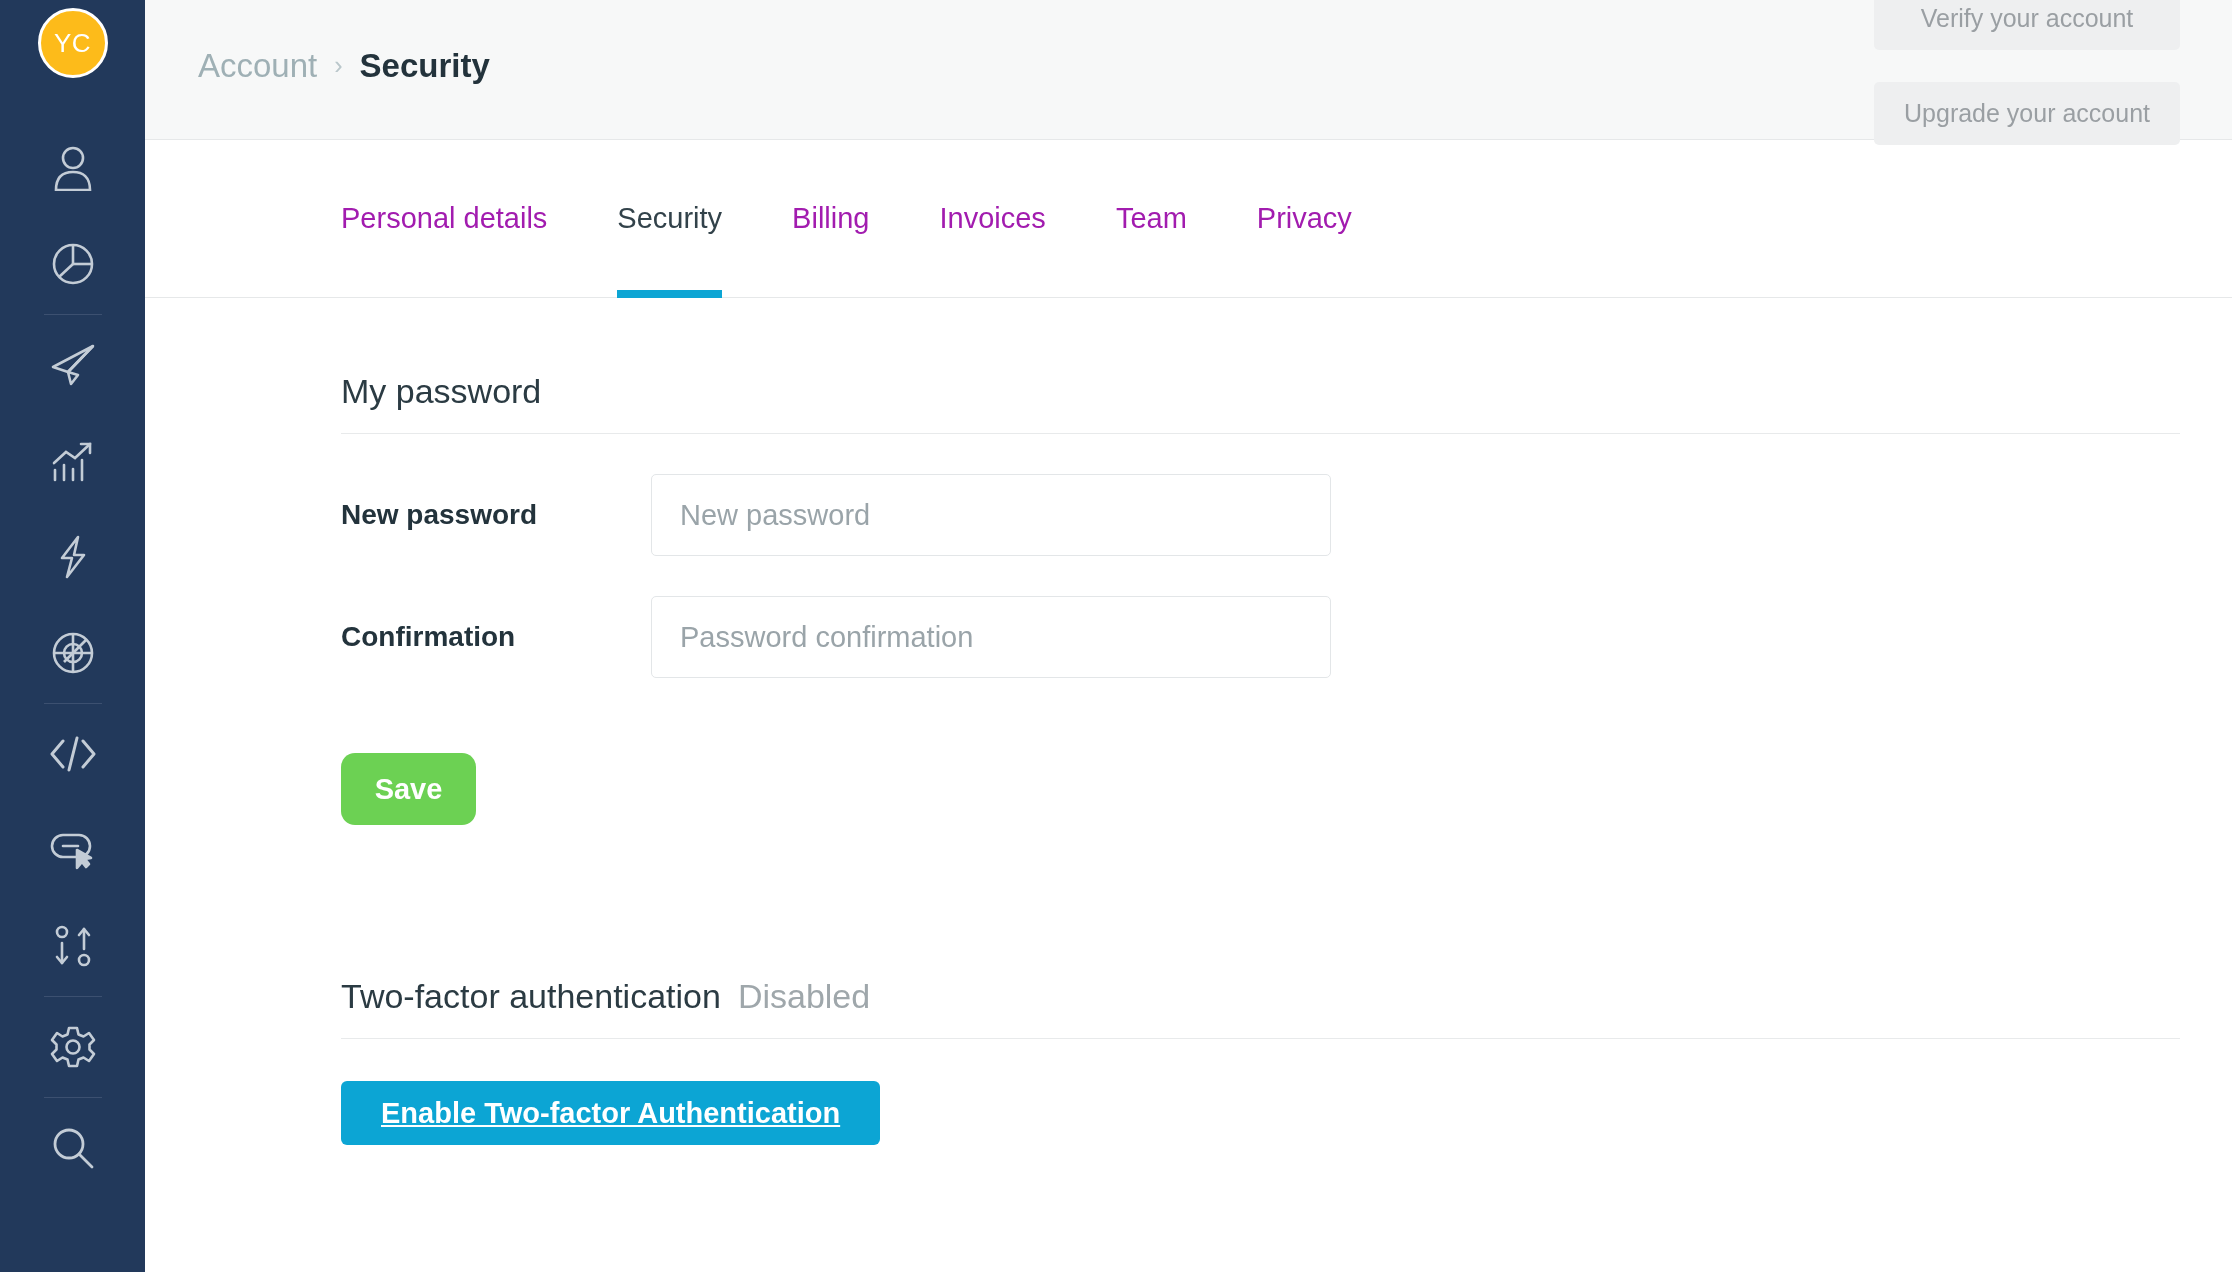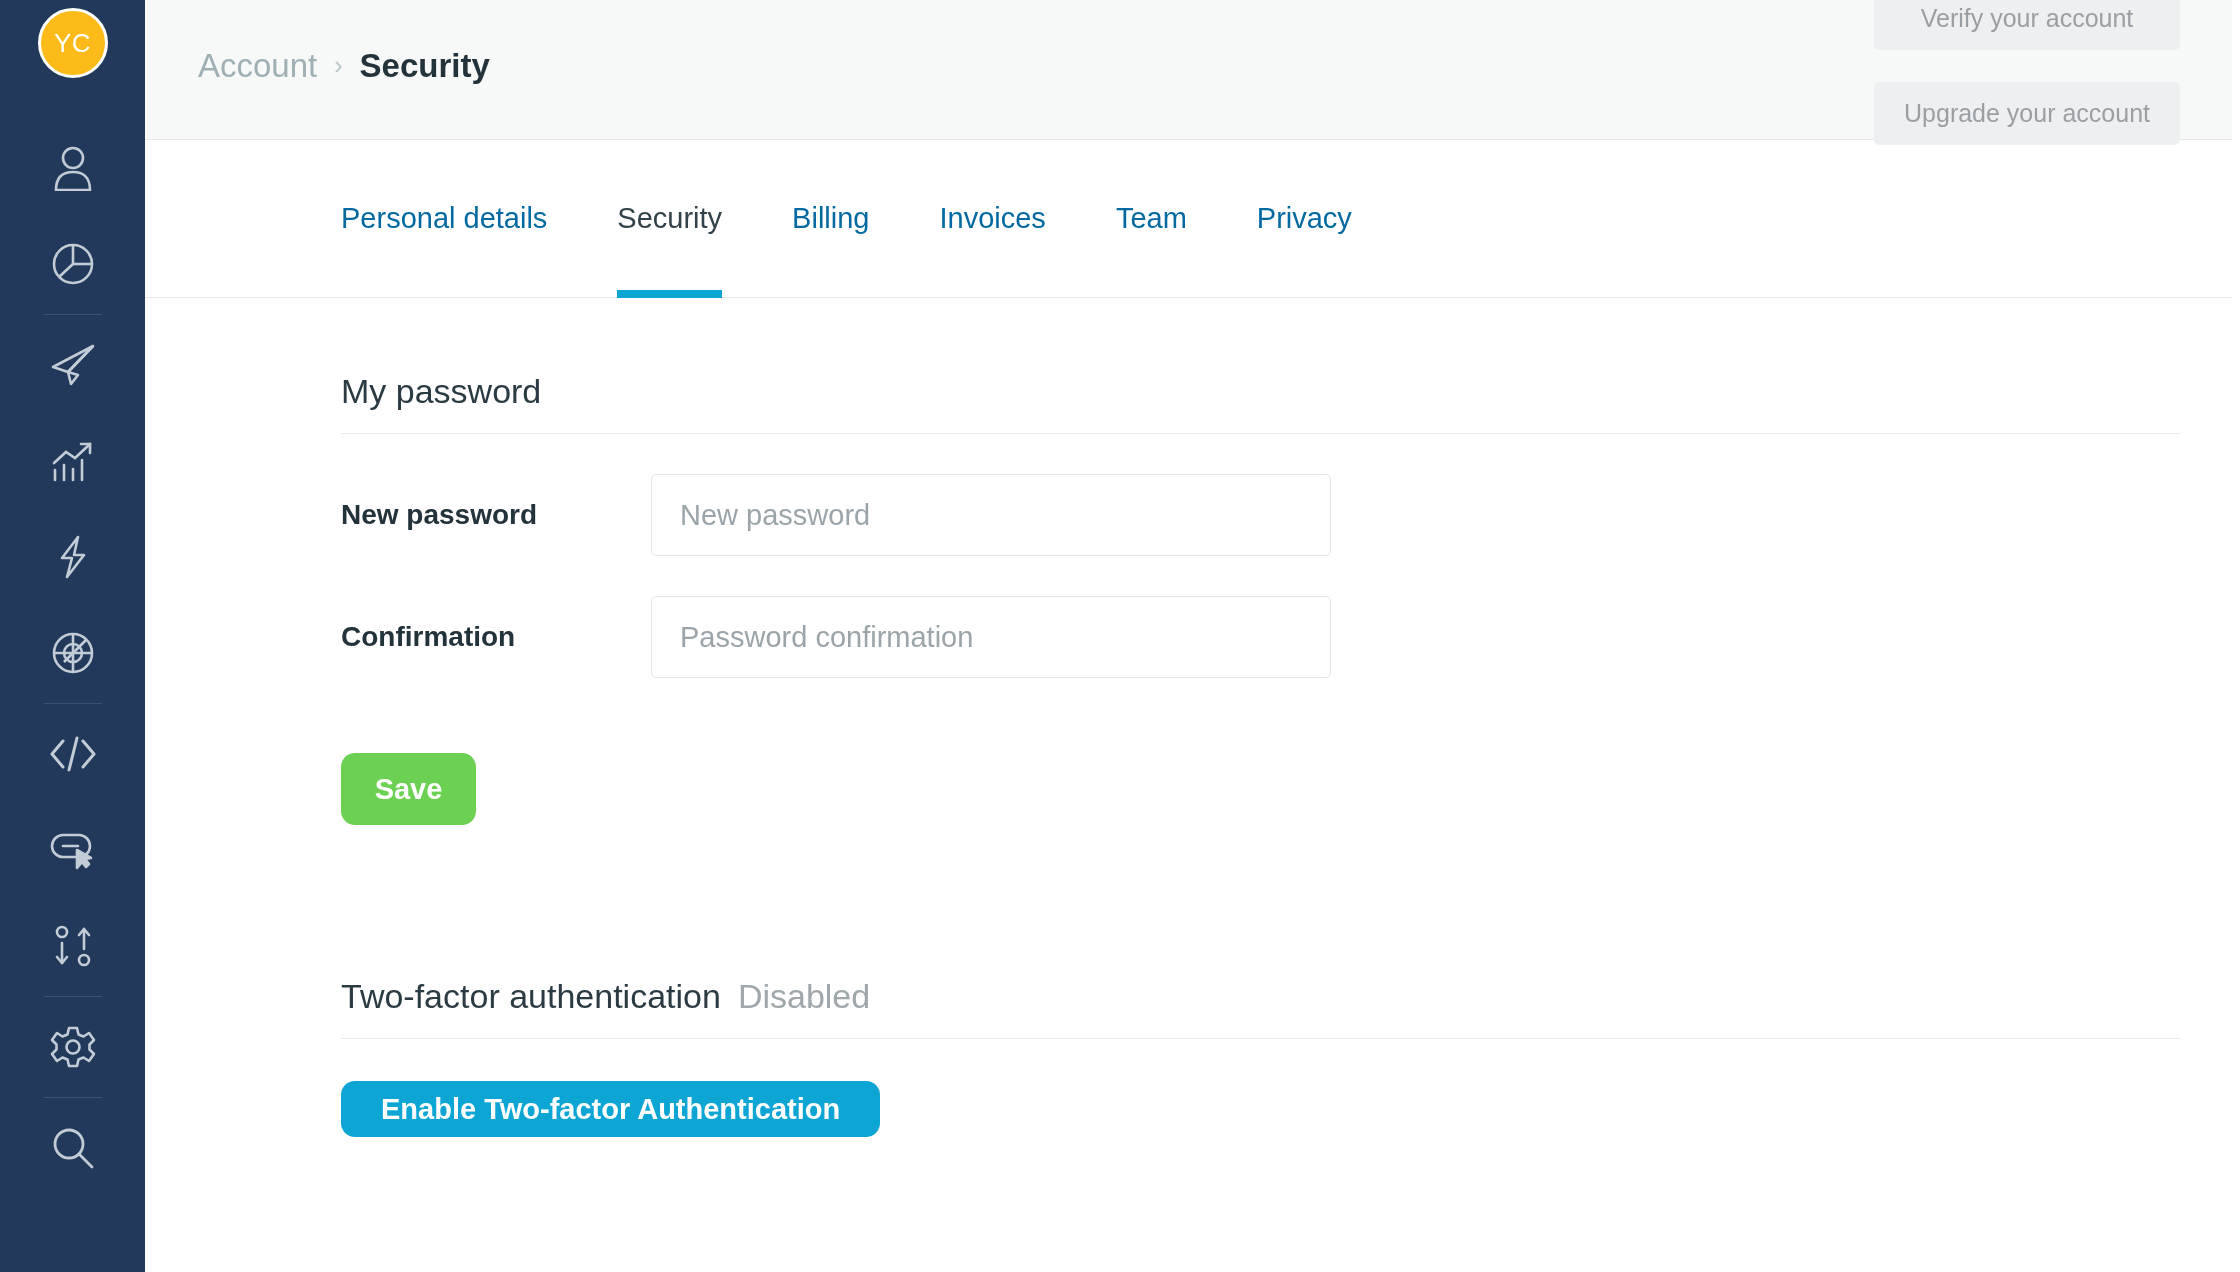--- a/index.html
+++ b/index.html
@@ -68,21 +68,21 @@
   .tabs {
     height: 158px; min-height: 158px;
     display: flex; align-items: flex-start;
     padding-left: 196px;
     border-bottom: 1px solid #e6e8e9;
     width: 2087px;
     gap: 0;
   }
   .tab {
     padding: 62px 0 0 0; margin-right: 70px;
-    font-size: 29px; color: #0369a1;
+    font-size: 29px; color: #a21caf;
     height: 158px; position: relative;
     cursor: pointer; white-space: nowrap;
   }
   .tab:last-child { margin-right: 0; }
   .tab.active { color: #32424a; }
   .tab.active::after {
     content: ""; position: absolute;
     left: 0; right: 0; bottom: 0; height: 8px;
     background: #0ca5d4;
   }
@@ -122,25 +122,25 @@
     background: #6cd153; border: none; border-radius: 14px;
     color: #ffffff; font-size: 29px; font-weight: 700;
     width: 135px; height: 72px;
     font-family: "Liberation Sans", sans-serif;
     cursor: pointer;
   }
 
   .tfa-block { margin-top: 78px; }
   .enable-btn {
     margin-top: 42px;
-    background: #0ca5d4; border: none; border-radius: 14px;
+    background: #0ca5d4; border: none; border-radius: 6px;
     color: #ffffff; font-size: 29px; font-weight: 700;
-    padding: 0 40px; height: 56px;
-    font-family: "Liberation Sans", sans-serif;
-    cursor: pointer; white-space: nowrap;
+    padding: 0 40px; height: 64px;
+    font-family: "Liberation Sans", sans-serif;
+    cursor: pointer; white-space: nowrap; text-decoration: underline;
   }
 </style>
 </head>
 <body>
 
 <div class="app">
 
   <nav class="sidebar">
 
     <div class="avatar">

